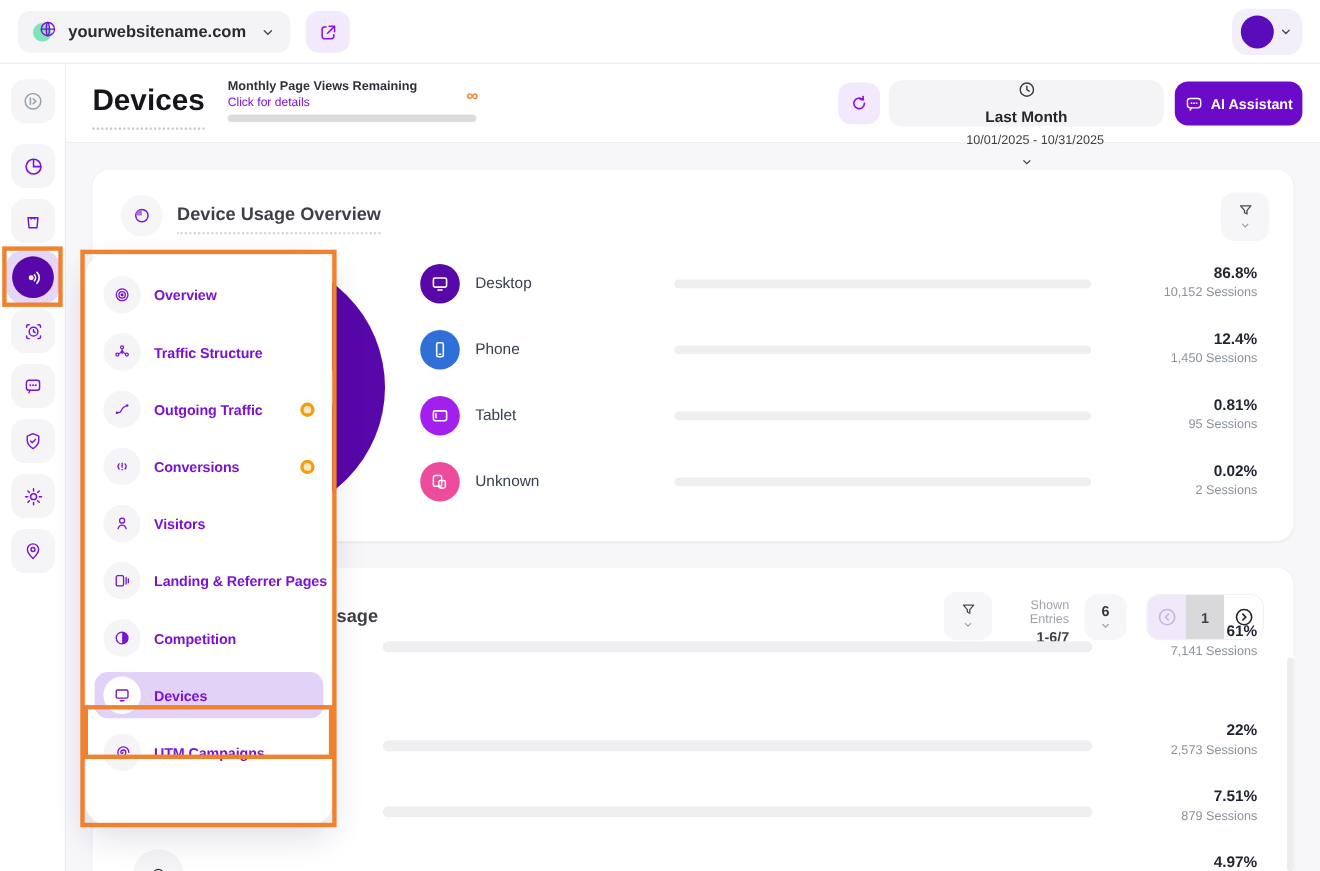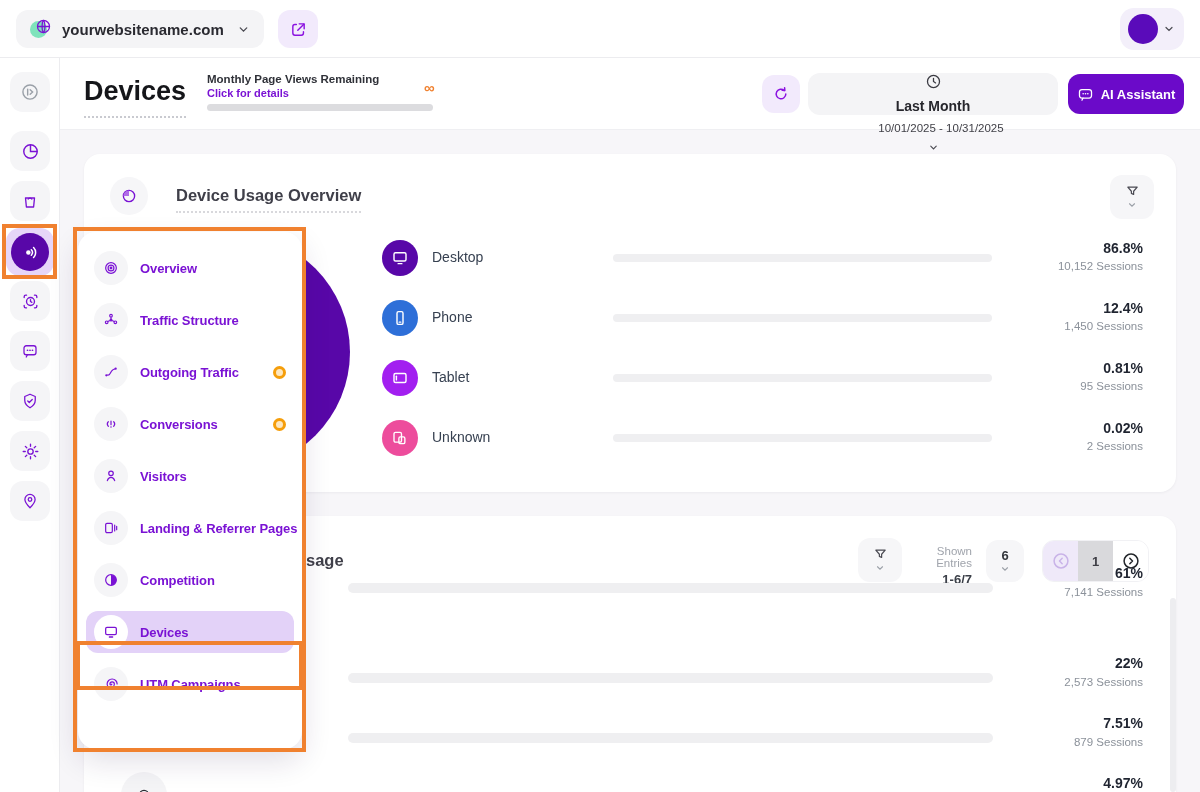--- a/index.html
+++ b/index.html
@@ -23,21 +23,21 @@
   .sb-btn { position:absolute; left:10px; width:40px; height:40px; border-radius:13px; background:#F5F5F7; display:flex; align-items:center; justify-content:center; color:#7A12D4; cursor:pointer; }
   .sb-btn.gray { color:#9AA0A8; }
   .sb-sel { position:absolute; left:6px; width:48px; height:48px; border-radius:14px; background:#E6D6F8; display:flex; align-items:center; justify-content:center; cursor:pointer; }
   .sb-sel .inner { width:38px; height:38px; border-radius:50%; background:#5807A8; display:flex; align-items:center; justify-content:center; color:#fff; }
 
   
   #pagehead { position:absolute; left:60px; top:58px; width:1140px; height:72px; background:#fff; border-bottom:1px solid #EFEFF2; z-index:10; }
   .page-title { position:absolute; left:24px; top:18px; font-size:27px; font-weight:800; color:#15161A; border-bottom:2px dotted #C9CAD0; padding-bottom:9px; }
   .mpv { position:absolute; left:147px; top:15px; width:226px; }
   .mpv-label { font-size:11.5px; font-weight:700; color:#2F3138; }
-  .mpv-link { font-size:11px; font-weight:700; color:#7A12D4; margin-top:2px; cursor:pointer; }
+  .mpv-link { font-size:11px; font-weight:400; color:#7A12D4; margin-top:2px; cursor:pointer; }
   .mpv-bar { position:absolute; left:147px; top:46px; width:226px; height:7px; border-radius:4px; background:#DCDCDF; }
   .infinity { position:absolute; left:364px; top:21px; color:#F0812F; font-size:15px; font-weight:700; }
   .refresh-btn { position:absolute; left:702px; top:17px; width:38px; height:38px; border-radius:12px; background:#F2EAFC; color:#8B12E0; display:flex; align-items:center; justify-content:center; cursor:pointer; }
   .period-pill { position:absolute; left:748px; top:15px; width:250px; height:42px; border-radius:12px; background:#F4F4F6; display:flex; align-items:center; padding:0 12px; gap:8px; cursor:pointer;flex-direction:column; }
   .period-label { font-size:14px; font-weight:700; color:#26262C; }
   .period-range { font-size:11.5px; color:#3F3F46; margin-left:16px; }
   .ai-btn { position:absolute; left:1008px; top:16px; width:116px; height:40px; border-radius:12px; background:#6B0AC9; color:#fff; display:flex; align-items:center; justify-content:center; gap:7px; font-size:13px; font-weight:700; cursor:pointer; }
 
   
   #content { position:absolute; left:60px; top:130px; width:1140px; height:662px; background:#F7F6F9; }
@@ -262,21 +262,21 @@
 
 <div id="content"></div>
 
 <div id="card1" class="card"></div>
 <div class="card-icon" style="left:110px; top:177px;">
   <svg width="18" height="18" viewBox="0 0 24 24">
       <circle cx="12" cy="12" r="7.5" fill="none" stroke="currentColor" stroke-width="1.8"></circle>
       <path d="M12 4.5a7.5 7.5 0 0 0-7.5 7.5H12z" fill="#B06CE8"></path>
     </svg>
 </div>
-<div class="card-title" style="left:176px; top:186px;">Device Usage Overview</div>
+<div class="card-title" style="left:161px; top:186px;">Device Usage Overview</div>
 <div class="sq-btn" style="left:1110px; top:175px;">
   <span>
       <svg width="15" height="15" viewBox="0 0 24 24" fill="none" stroke="currentColor" stroke-width="1.9" stroke-linejoin="round">
         <path d="M4.5 5h15l-5.7 6.6v5.2l-3.6-1.8v-3.4L4.5 5z"></path>
       </svg>
     </span>
   <span style="color:#9BA0A8">
       <svg width="10" height="10" viewBox="0 0 24 24" fill="none" stroke="currentColor" stroke-width="2.6" stroke-linecap="round">
         <path d="M6 9l6 6 6-6"></path>
       </svg>

